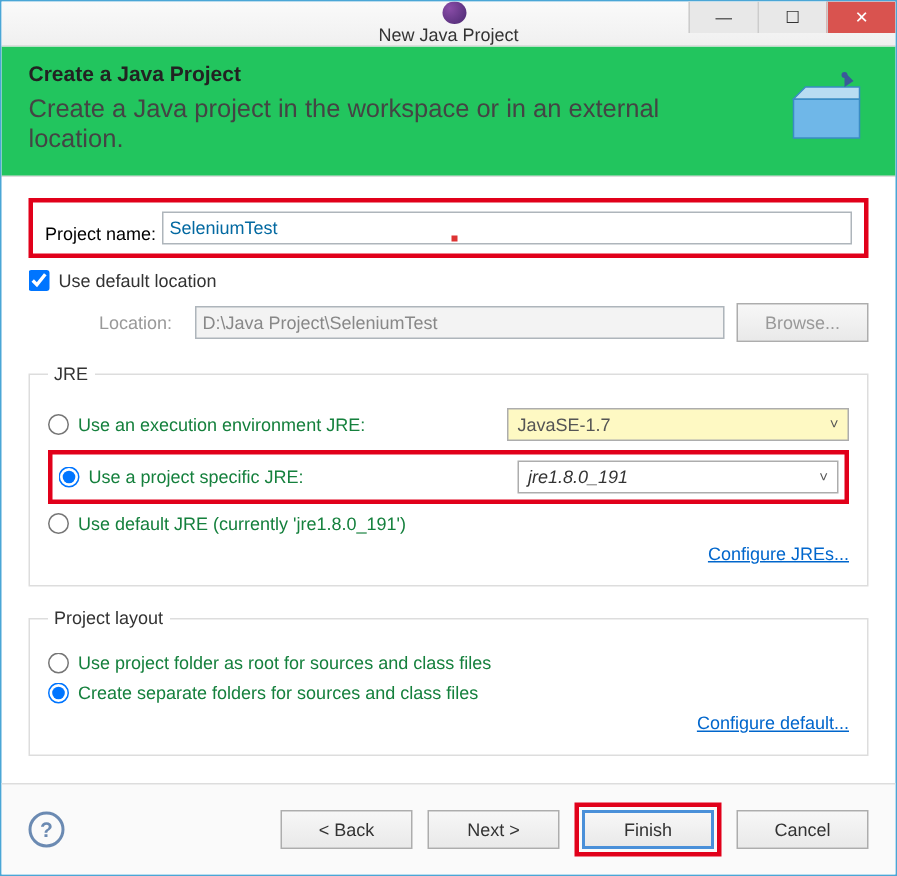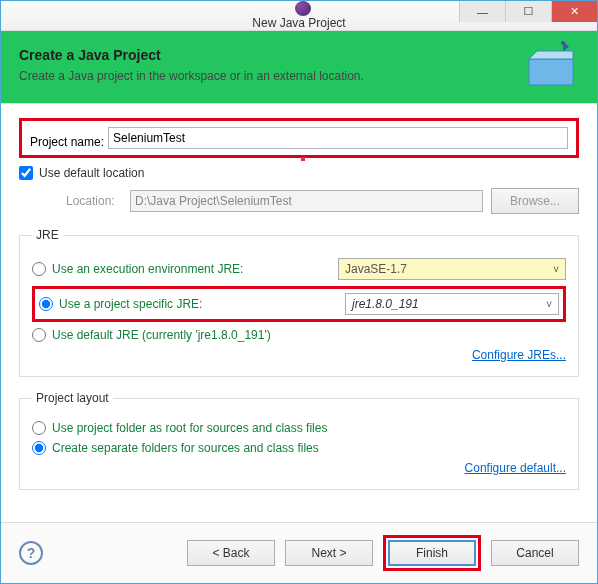--- a/index.html
+++ b/index.html
@@ -8,25 +8,25 @@
 .titlebar { height: 30px; background: linear-gradient(#fafafa, #f0f0f0); border-bottom: 1px solid #ddd; display: flex; align-items: center; position: relative; flex-direction: column; }
 .titlebar .eclipse-icon { width: 16px; height: 16px; margin-left: 8px; border-radius: 50%; background: radial-gradient(circle at 30% 30%, #8a4da8, #4a2870); }
 .titlebar .title { flex: 1; text-align: center; color: #333; font-size: 12px; }
 .win-btn { width: 46px; height: 21px; display: flex; align-items: center; justify-content: center; font-size: 11px; color: #333; background: #e8e8e8; border-left: 1px solid #ccc; }
 .win-btn.close { background: #d9534f; color: #fff; width: 46px; height: 21px; }
 .win-btns-wrap { position: absolute; right: 0; top: 0; display: flex; }
 
 .header { padding: 10px 18px 14px; border-bottom: 1px solid #ddd; background: #22c55e; display: flex; align-items: center; gap: 16px; }
 .header-text { flex: 1; }
 .header-text h1 { font-size: 14px; font-weight: bold; color: #222; margin-bottom: 6px; }
-.header-text p { font-size: 12px; color: #444; }
+.header-text p { font-size: 17px; color: #444; }
 .header-icon { width: 56px; height: 48px; }
 
 .content { padding: 14px 18px 0; }
-input[type=text] { height: 22px; padding: 2px 4px; border: 1px solid #aeb5bb; background: #fff; font-size: 12px; color: #000000; }
+input[type=text] { height: 22px; padding: 2px 4px; border: 1px solid #aeb5bb; background: #fff; font-size: 12px; color: #0369a1; }
 input[type=text]:disabled { background: #f3f3f3; color: #888; }
 .btn { height: 26px; padding: 0 14px; border: 1px solid #adadad; background: linear-gradient(#f7f7f7,#e9e9e9); color: #333; font-size: 12px; cursor: pointer; }
 .btn:disabled { color: #999; }
 
 .highlight-red { border: 3px solid #e1001a; padding: 2px; }
 
 .field-name { display: flex; align-items: flex-end; gap: 4px; padding: 4px 6px; }
 .field-name input[type=text] { flex: 1; }
 
 .chk { display: flex; align-items: center; gap: 6px; margin: 8px 0; color: #333; }

